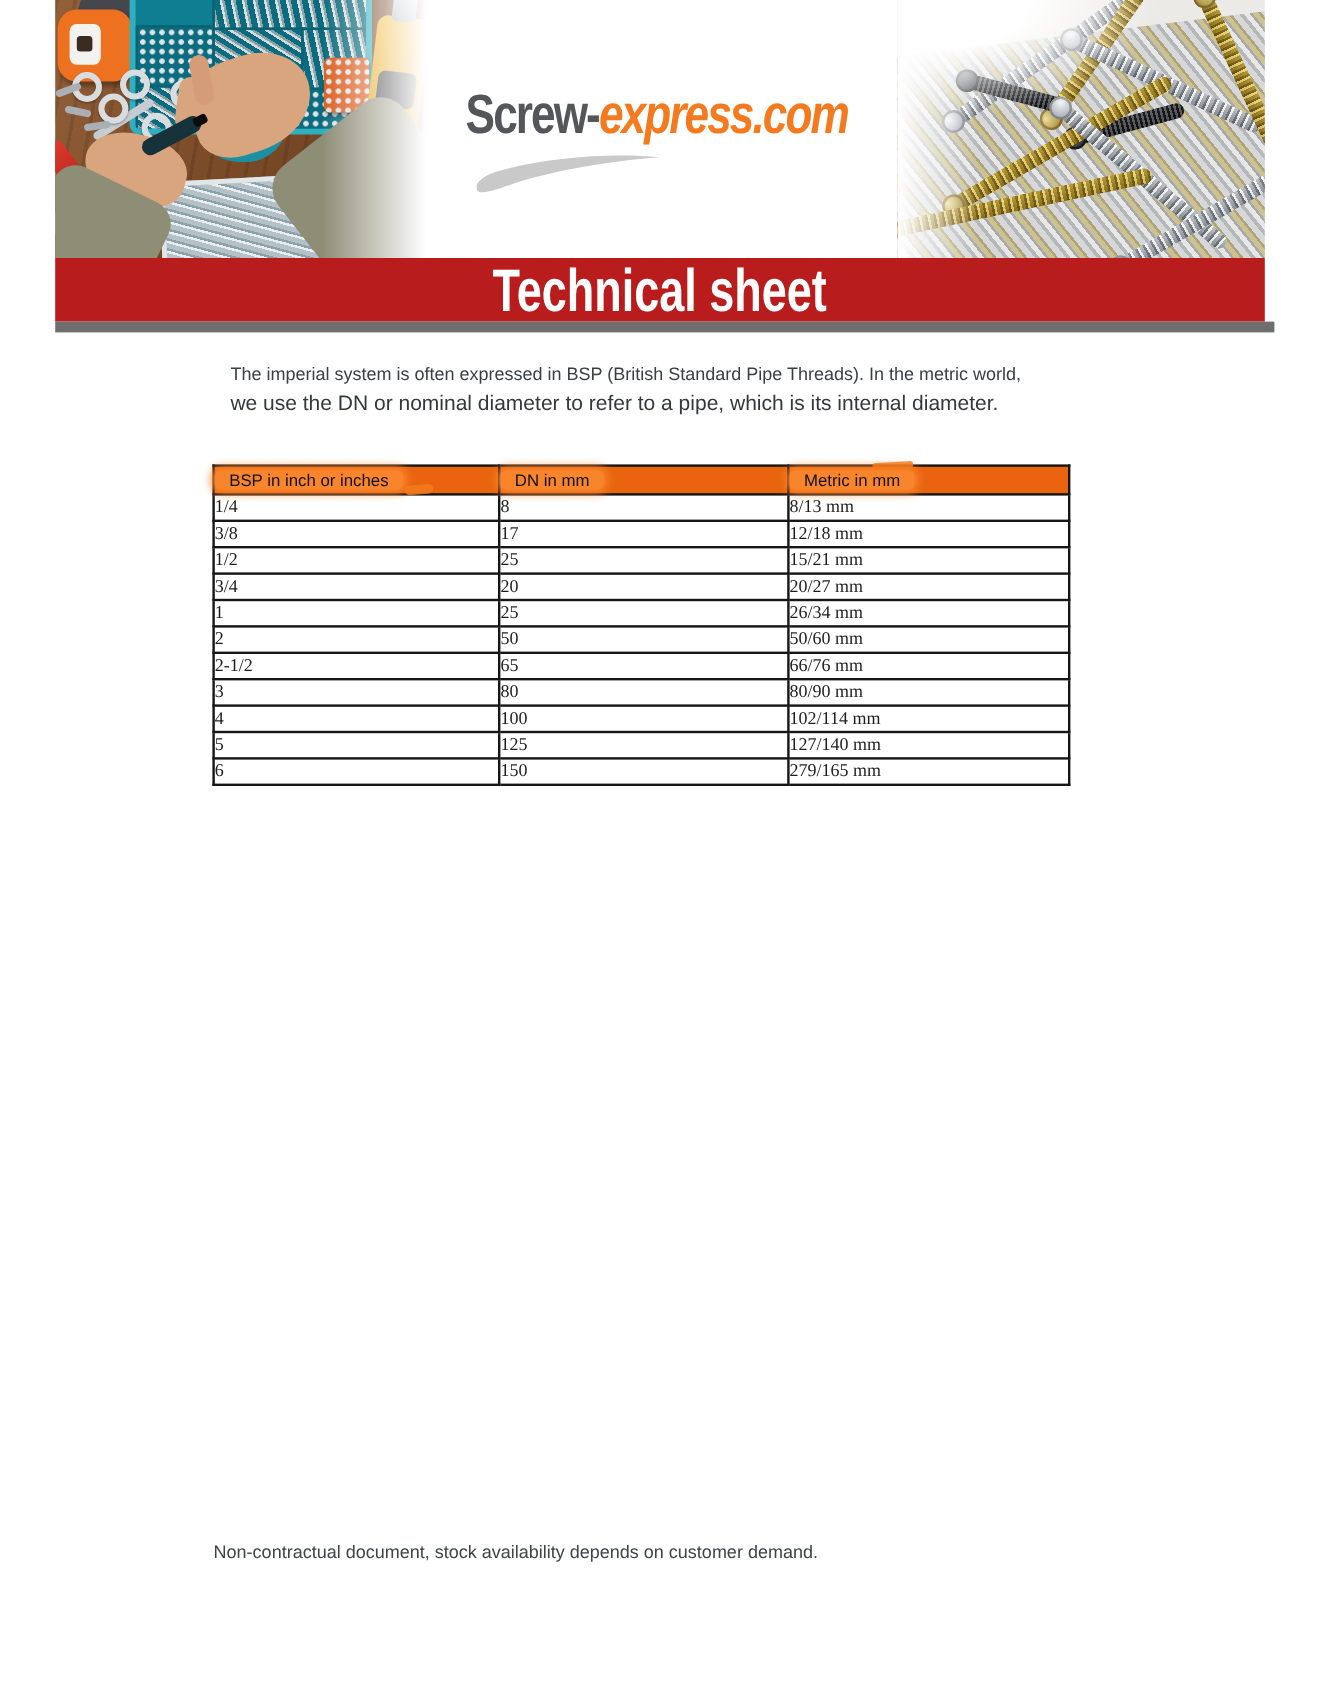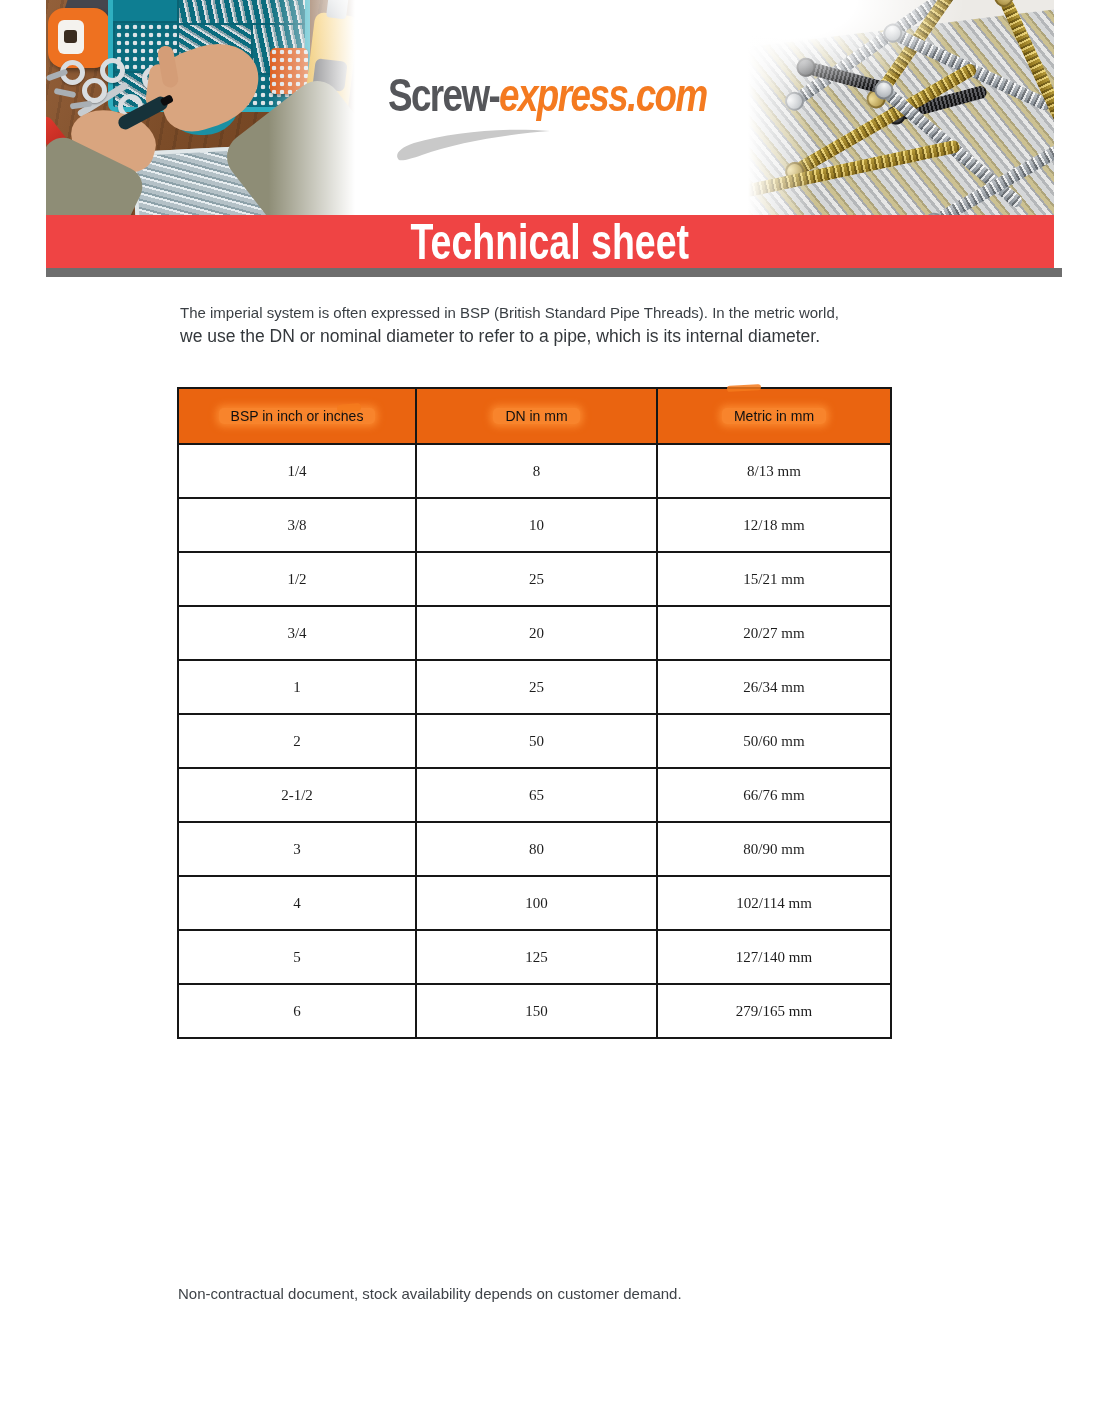--- a/index.html
+++ b/index.html
@@ -72,34 +72,34 @@
     background:linear-gradient(to left, rgba(255,255,255,0) 78%, #ffffff 100%); }
 
   
   .logo { position:absolute; left:388px; top:68px; width:350px; }
   .logo-text { font-size:46px; font-weight:bold; letter-spacing:-2px; white-space:nowrap; transform:scaleX(.8); transform-origin:left center; }
   .logo-p1 { color:#55565a; }
   .logo-p2 { color:#f47a20; font-style:italic; }
   .swoosh { display:block; margin:4px 0 0 4px; }
 
   
-  .banner { position:absolute; left:46px; top:215px; width:1008px; height:53px; background:#ef4444;
+  .banner { position:absolute; left:46px; top:215px; width:1008px; height:53px; background:#b91c1c;
     display:flex; align-items:center; justify-content:center; }
   .banner-title { color:#ffffff; font-size:50px; font-weight:bold; line-height:1; transform:scaleX(.75); white-space:nowrap; }
   .banner-shadow { position:absolute; left:46px; top:268px; width:1016px; height:9px; background:#6e6e6e; }
 
   
-  .intro { position:absolute; left:180px; top:302px; width:760px; color:#3a3f44; }
+  .intro { position:absolute; left:192px; top:302px; width:760px; color:#3a3f44; }
   .intro-line1 { margin:0; font-size:15px; line-height:21px; }
   .intro-line2 { margin:2px 0 0 0; font-size:17.5px; line-height:23px; color:#34383c; }
 
   
   .conv-table { position:absolute; left:177px; top:387px; width:713px; border-collapse:collapse; table-layout:fixed;
     font-family:"Liberation Serif", serif; }
-  .conv-table th, .conv-table td { border:2px solid #161616; text-align:center; padding:16px; }
+  .conv-table th, .conv-table td { border:2px solid #161616; text-align:left; padding:0; }
   .conv-table th { height:22px; background:#ea6410; font-family:"Liberation Sans", sans-serif;
     font-size:14px; font-weight:normal; color:#101010; }
   .conv-table th .hl { display:inline-block; background:#f8842c; border-radius:5px; padding:0 12px;
     box-shadow:0 0 7px 3px rgba(250,135,45,.95); }
   .conv-table td { height:20px; font-size:15px; color:#1d1d1d; line-height:1; }
   .smudge { position:absolute; background:rgba(244,122,28,.85); border-radius:4px; }
   .smudge-1 { left:337px; top:404px; width:24px; height:8px; transform:rotate(-5deg); }
   .smudge-2 { left:727px; top:385px; width:34px; height:6px; transform:rotate(-3deg); }
 
   
@@ -199,21 +199,21 @@
       </tr>
     </thead>
     <tbody>
         <tr>
           <td>1/4</td>
           <td>8</td>
           <td>8/13 mm</td>
         </tr>
         <tr>
           <td>3/8</td>
-          <td>10</td>
+          <td>17</td>
           <td>12/18 mm</td>
         </tr>
         <tr>
           <td>1/2</td>
           <td>25</td>
           <td>15/21 mm</td>
         </tr>
         <tr>
           <td>3/4</td>
           <td>20</td>

